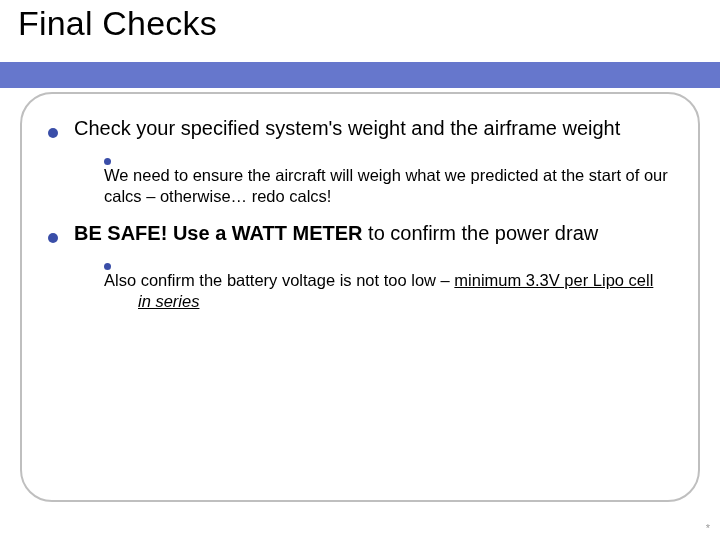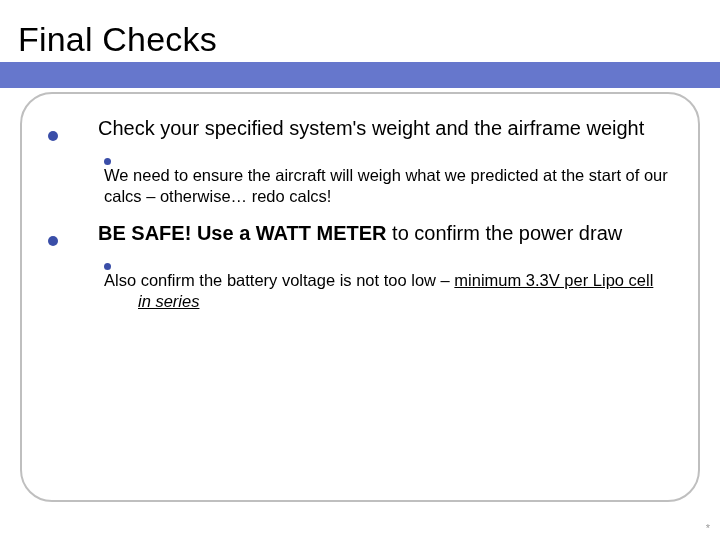--- a/index.html
+++ b/index.html
@@ -9,21 +9,21 @@
     background: #ffffff;
     position: relative;
   }
   .slide {
     width: 720px;
     height: 540px;
     position: relative;
     background: #ffffff;
   }
   .title-area {
-    padding: 20px 0 0 18px;
+    padding: 4px 0 0 18px;
   }
   .title {
     font-size: 34px;
     color: #000;
     font-weight: normal;
     letter-spacing: 0.2px;
   }
   .title-bar {
     position: absolute;
     top: 62px;
@@ -40,22 +40,21 @@
     height: 410px;
     border: 2px solid #bfbfbf;
     border-radius: 32px;
     padding: 22px 26px 18px 26px;
   }
   .l1 {
     margin-bottom: 14px;
   }
   .l1-row {
     display: flex;
-    align-items: flex-end;
-    gap: 24px;
+    align-items: center;
   }
   .bullet-l1 {
     width: 10px; height: 10px;
     background: #3a4ea8;
     border-radius: 50%;
     flex-shrink: 0;
     margin-top: 8px;
     margin-right: 16px;
   }
   .l1-text {

